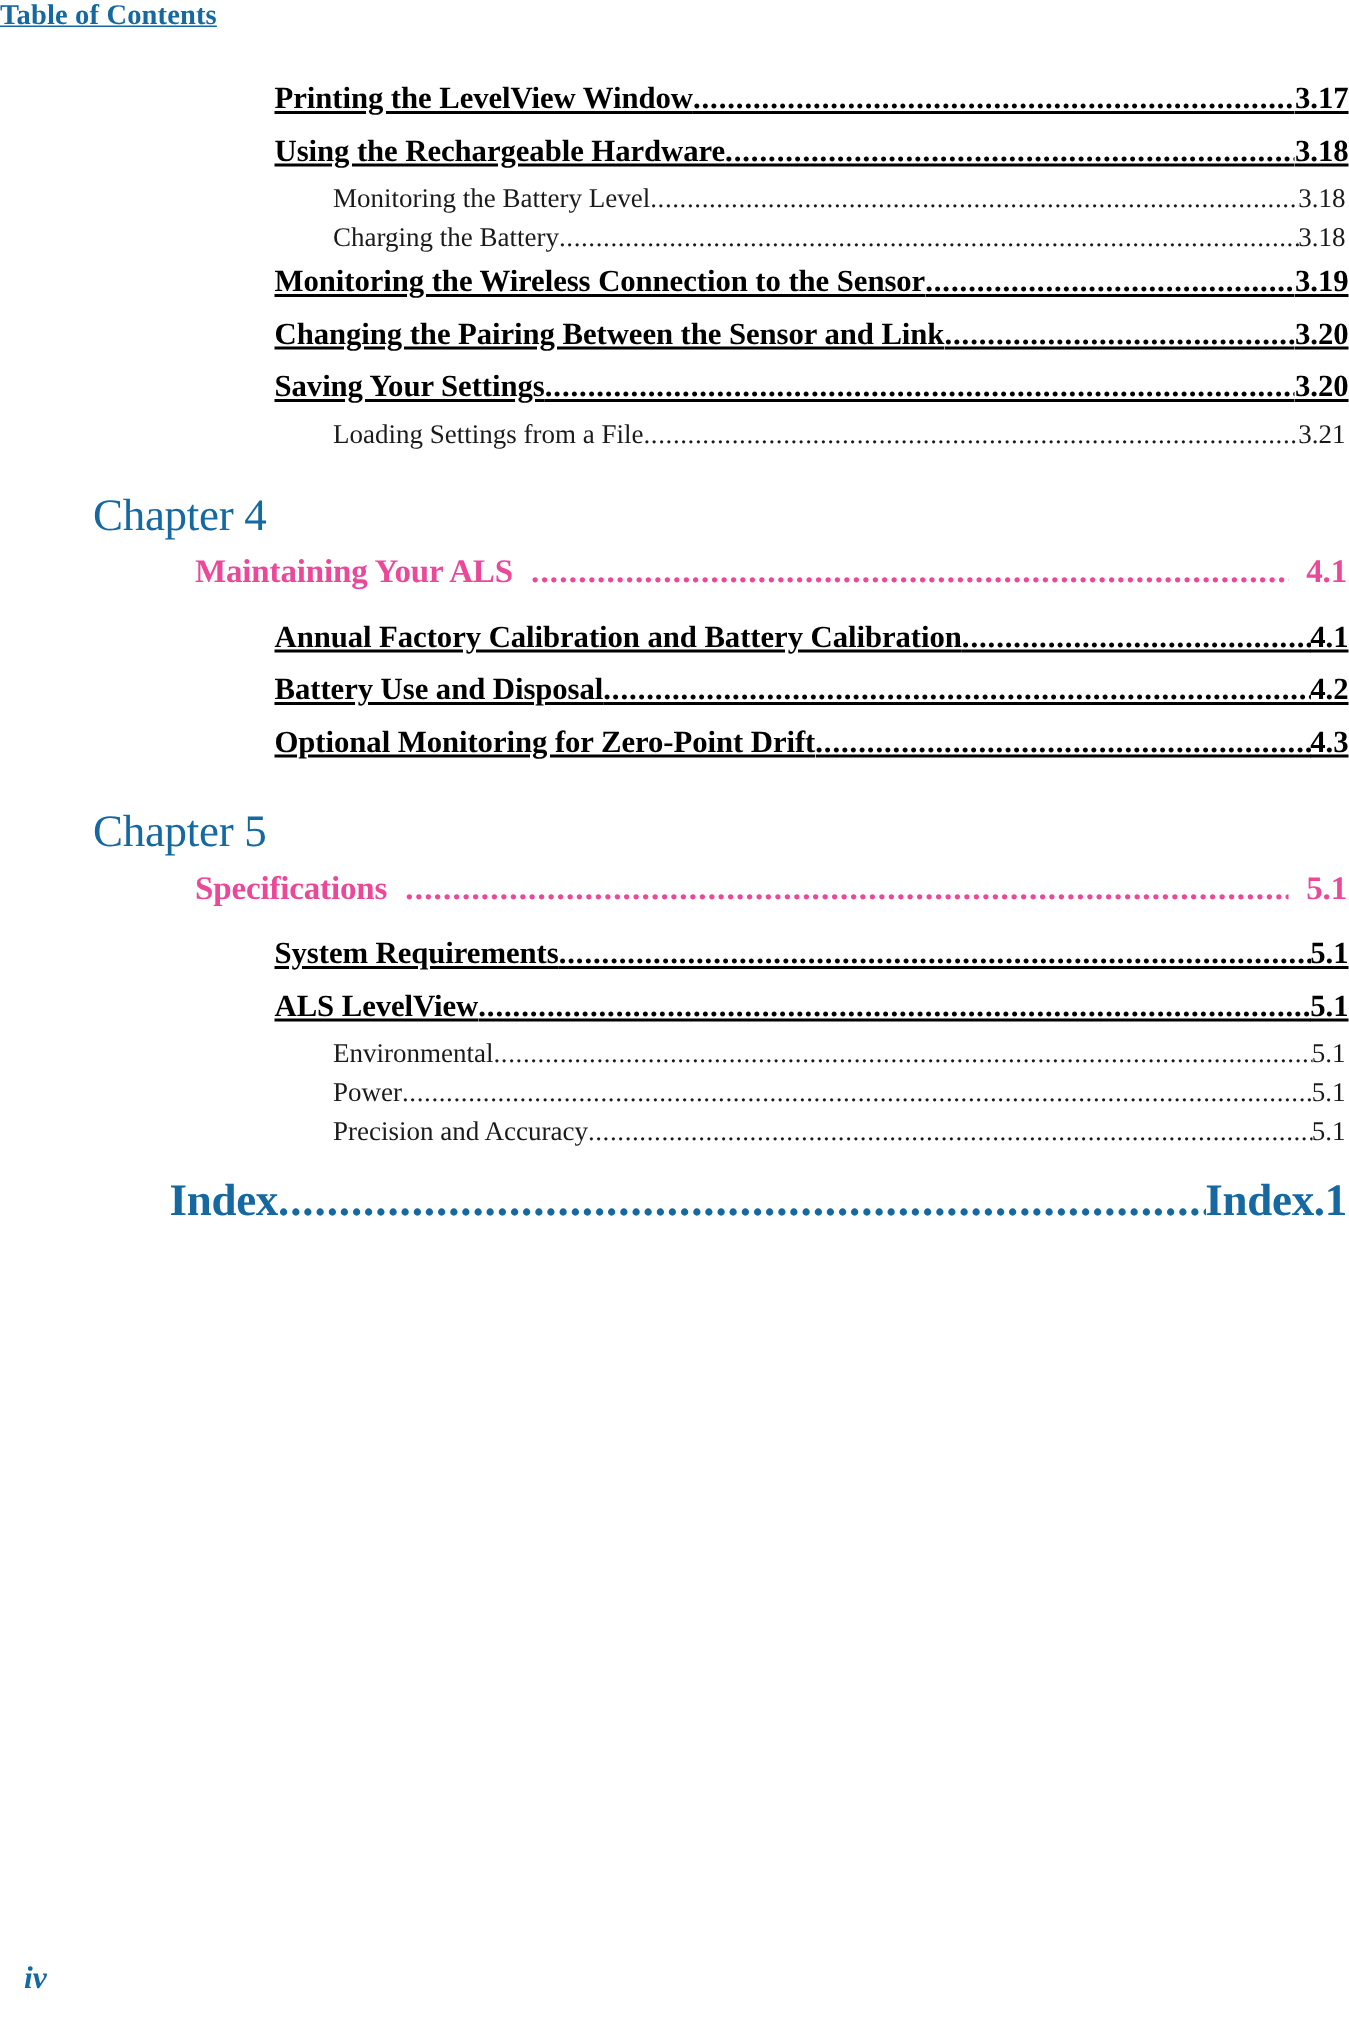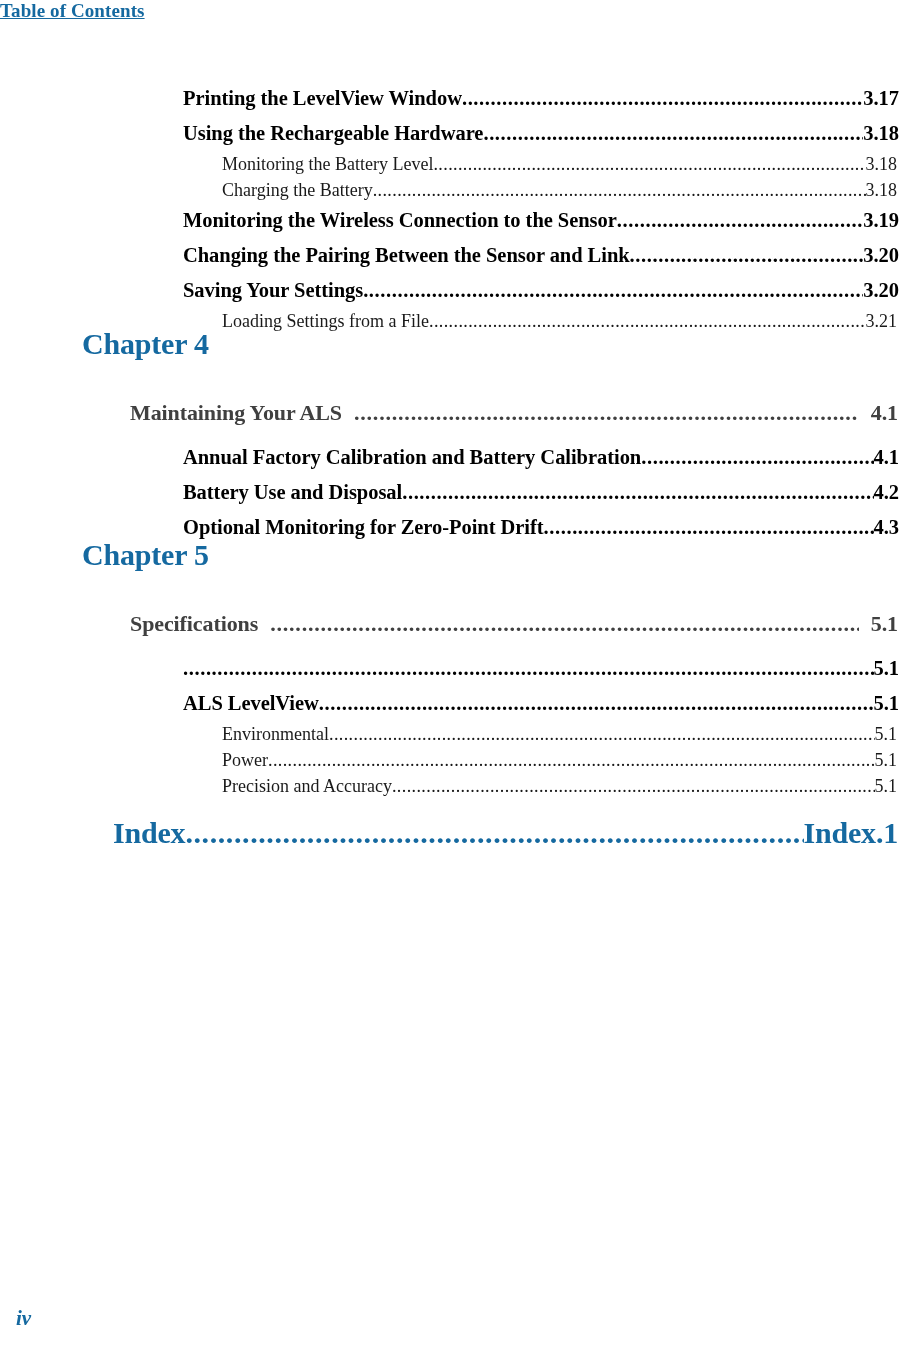--- a/index.html
+++ b/index.html
@@ -54,62 +54,62 @@
     flex: 1 1 auto;
     overflow: hidden;
     white-space: nowrap;
     min-width: 0;
     letter-spacing: 0.6px;
   }
   .row .page {
     flex: 0 0 auto;
     white-space: nowrap;
     text-align: right;
-    margin-top: 32px;
   }
 
   
   .lvl1 {
     padding-left: 183px;
     padding-right: 0px;
     font-size: 20.5px;
     font-weight: bold;
     line-height: 35px;
     height: 35px;
     letter-spacing: -0.05px;
+    text-decoration: underline;
   }
   .lvl1 .leader { font-weight: bold; }
   .lvl1 .page   { font-weight: bold; }
 
   
   .lvl2 {
     padding-left: 222px;
     padding-right: 2px;
     font-size: 18px;
     font-weight: normal;
     line-height: 26px;
     height: 26px;
     color: #1a1a1a;
   }
   .lvl2 .leader { letter-spacing: 0.4px; }
   .chapter-title {
-    padding-left: 82px;
+    padding-left: 62px;
     font-size: 30px;
-    font-weight: bold;
+    font-weight: normal;
     color: #1569a0;
     line-height: 40px;
     letter-spacing: -0.2px;
     white-space: nowrap;
   }
   .chapter-sub {
     padding-left: 130px;
     padding-right: 1px;
     font-size: 22px;
     font-weight: bold;
-    color: #404040;
+    color: #ec4899;
     line-height: 34px;
     height: 34px;
     letter-spacing: -0.1px;
     gap: 12px;
   }
   .chapter-sub .leader { font-weight: bold; letter-spacing: 0.8px; }
   .chapter-sub .page   { font-weight: bold; }
 
   
   .index-row {
@@ -216,20 +216,21 @@
     </div>
     <div class="gap-chapter"></div>
     <div class="chapter-title">Chapter 5</div>
     <div class="row chapter-sub">
       <span class="title">Specifications</span>
       <span class="leader">................................................................................................................................................................................................</span>
       <span class="page">5.1</span>
     </div>
     <div class="gap-after-sub"></div>
     <div class="row lvl1">
+      <span class="title">System Requirements </span>
       <span class="leader">................................................................................................................................................................................................</span>
       <span class="page">5.1</span>
     </div>
     <div class="row lvl1">
       <span class="title">ALS LevelView </span>
       <span class="leader">................................................................................................................................................................................................</span>
       <span class="page">5.1</span>
     </div>
     <div class="row lvl2">
       <span class="title">Environmental </span>

